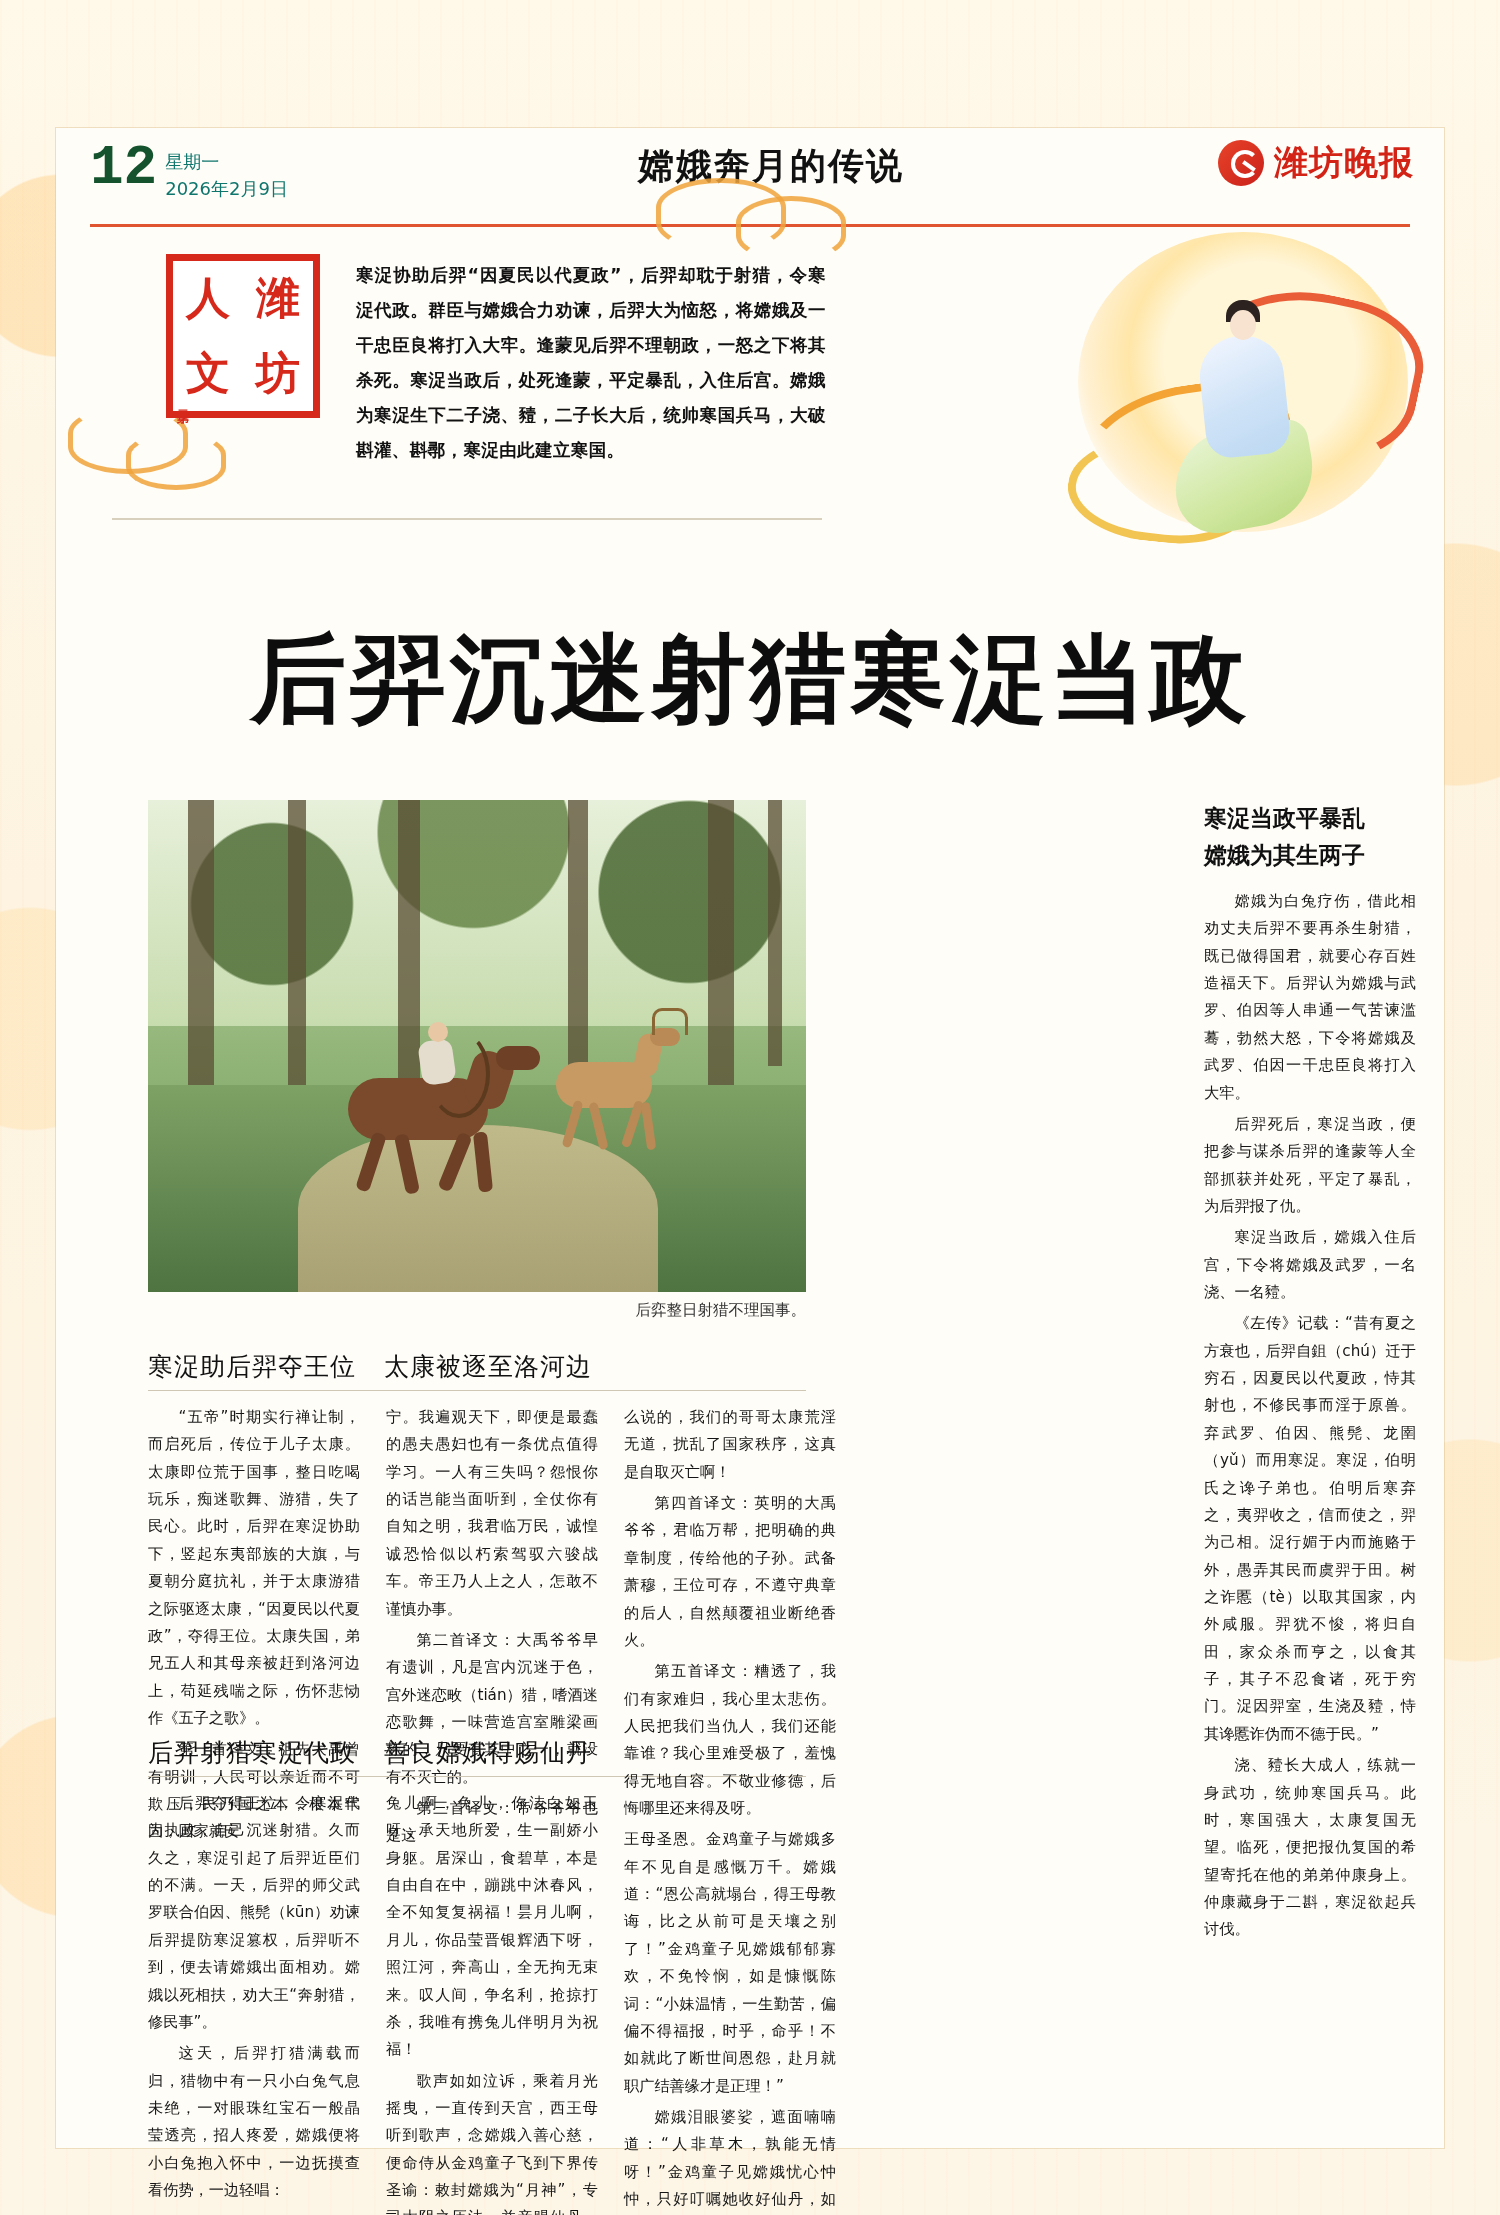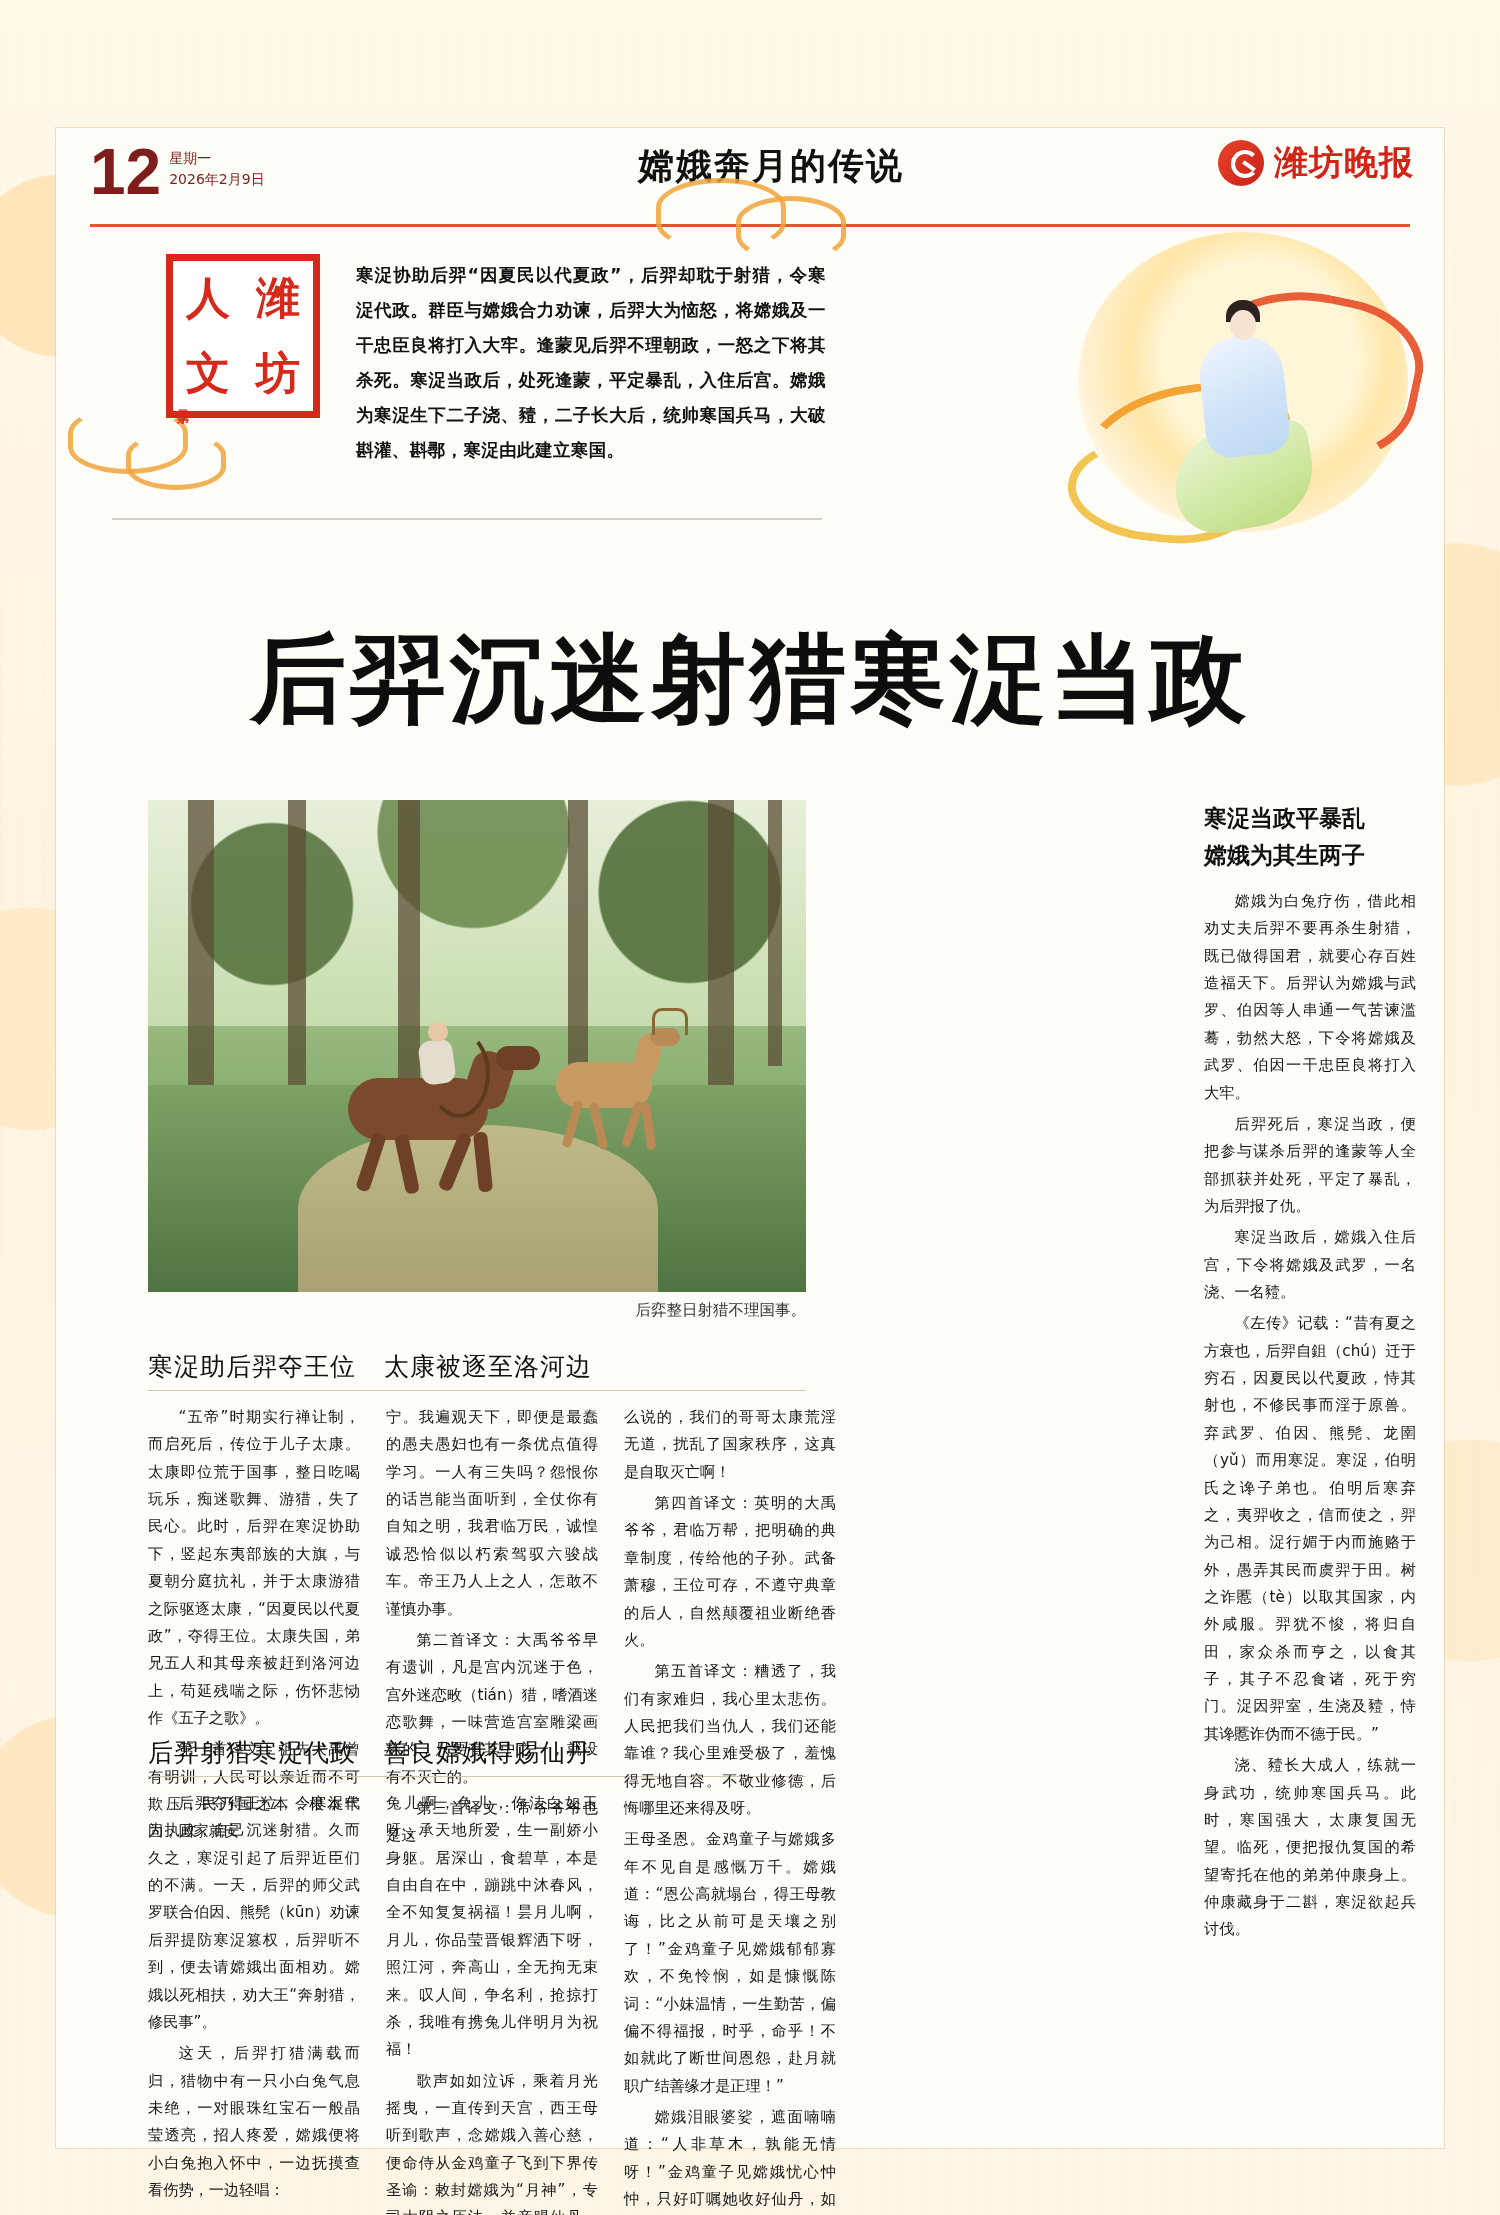--- a/index.html
+++ b/index.html
@@ -36,24 +36,24 @@
   .wrap{position:absolute;inset:0;}
 
   
   .masthead{
     position:absolute;left:0;right:0;top:0;height:92px;
   }
   .folio{
     position:absolute;left:34px;top:12px;display:flex;align-items:flex-start;gap:8px;
   }
   .folio-num{
-    font-size:64px;font-weight:bold;line-height:1;color:#7f1d1d;
-    font-family:Liberation Sans, sans-serif;
-  }
-  .folio-meta{font-size:14px;line-height:1.5;color:#7f1d1d;padding-top:8px;}
+    font-size:56px;font-weight:bold;line-height:1;color:#14532d;
+    font-family:Liberation Mono, monospace;
+  }
+  .folio-meta{font-size:18px;line-height:1.5;color:#0f766e;padding-top:8px;}
   .mast-title{
     position:absolute;left:0;right:0;top:14px;text-align:center;
     font-size:36px;font-weight:bold;letter-spacing:2px;color:#111;padding-left:42px;
   }
   .logo{
     position:absolute;right:30px;top:12px;display:flex;gap:10px;
   }
   .logo-mark{
     width:46px;height:46px;border-radius:50%;
     background:linear-gradient(135deg,#e8442a,#c9201a);

